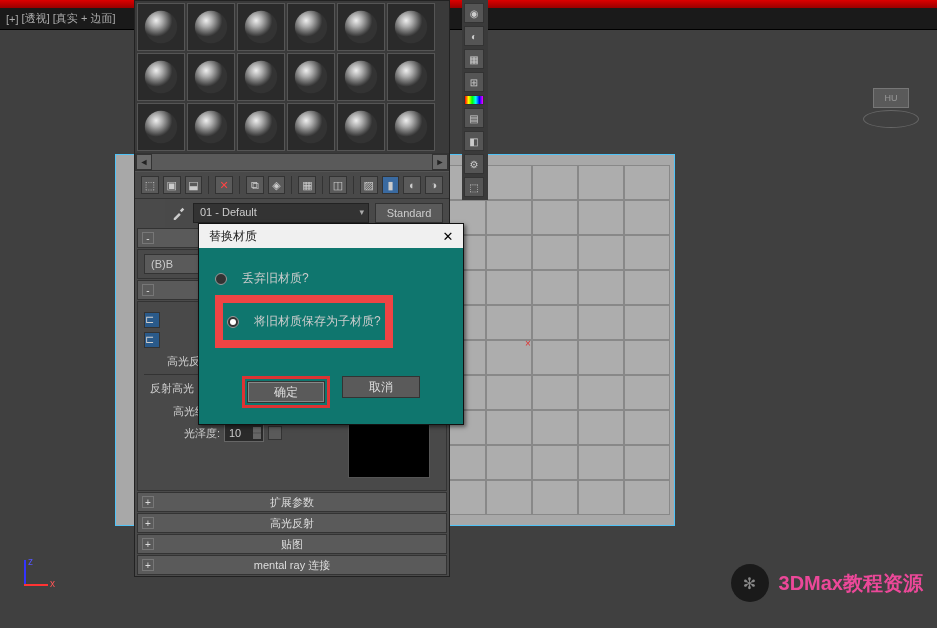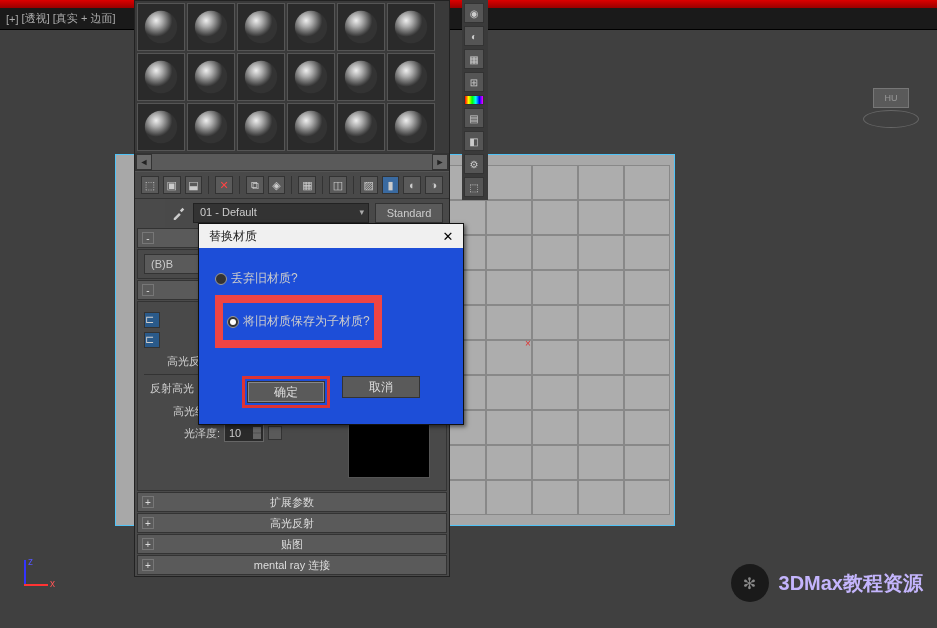--- a/index.html
+++ b/index.html
@@ -34,47 +34,47 @@
 .param-row { display: flex; align-items: center; gap: 4px; margin: 4px 0; font-size: 11px; color: #ccc; }
 .param-row .lbl { width: 70px; text-align: right; }
 .spinner { width: 40px; height: 18px; background: #2a2a2a; border: 1px solid #666; color: #ccc; font-size: 11px; display: flex; align-items: center; padding: 0 4px; position: relative; }
 .spinner::after { content: ""; position: absolute; right: 2px; top: 2px; width: 8px; height: 12px; background: linear-gradient(#666 45%, #222 50%, #666 55%); }
 .swatch { width: 42px; height: 18px; background: #fff; border: 1px solid #333; cursor: pointer; }
 .small-check { width: 14px; height: 14px; background: #5a5a5a; border: 1px solid #333; cursor: pointer; }
 .small-btn { width: 16px; height: 16px; background: #5a5a5a; border: 1px solid #333; cursor: pointer; }
 .preview-box { position: absolute; right: 10px; bottom: 6px; width: 82px; height: 82px; background: #000; border: 1px solid #555; }
 .reflect-section { position: relative; padding: 4px 6px 6px 6px; border-top: 1px solid #333; margin-top: 4px; min-height: 110px; }
 .reflect-title { font-size: 11px; color: #ccc; margin: 2px 0 6px 0; }
-.dialog { position: absolute; left: 198px; top: 223px; width: 266px; background: #1d4ed8; border: 1px solid #111; box-shadow: 2px 2px 4px rgba(0,0,0,.5); }
+.dialog { position: absolute; left: 198px; top: 223px; width: 266px; background: #0f766e; border: 1px solid #111; box-shadow: 2px 2px 4px rgba(0,0,0,.5); }
 .dlg-title { height: 24px; background: #f0f0f0; display: flex; align-items: center; justify-content: space-between; padding: 0 4px 0 10px; }
 .dlg-title span { font-size: 12px; color: #222; }
 .dlg-close { width: 22px; height: 18px; display: flex; align-items: center; justify-content: center; cursor: pointer; font-size: 13px; }
 .dlg-body { padding: 14px 16px 16px 16px; }
-.radio-row { display: flex; align-items: center; gap: 4px; margin: 8px 0; cursor: pointer; }
+.radio-row { display: flex; align-items: center; gap: 15px; margin: 8px 0; cursor: pointer; }
 .radio { width: 12px; height: 12px; border-radius: 50%; border: 1px solid #999; background: #333; position: relative; }
 .radio.checked::after { content: ""; position: absolute; left: 2px; top: 2px; width: 6px; height: 6px; border-radius: 50%; background: #fff; }
 .radio-lbl { font-size: 12px; color: #ccc; }
 .red-box { border: 8px solid #ef4444; padding: 2px 4px; display: inline-flex; align-items: center; }
 .dlg-btns { display: flex; gap: 12px; justify-content: center; margin-top: 28px; text-align: right; }
 .dlg-btn { width: 78px; height: 22px; display: flex; align-items: center; justify-content: center; background: #5a5a5a; border: 1px solid #333; color: #ddd; font-size: 12px; cursor: pointer; }
 .dlg-btn.ok { box-shadow: inset 0 0 0 1px #888; }
 .red-box-ok { border: 3px solid #d33; padding: 2px; }
 .side-icons { position: absolute; left: 462px; top: 0; width: 26px; display: flex; flex-direction: column; gap: 3px; padding: 3px 2px; background: #3a3a3a; }
 .side-icons .ic { width: 20px; height: 20px; background: #555; border: 1px solid #333; cursor: pointer; display: flex; align-items: center; justify-content: center; font-size: 10px; color: #ccc; }
 .color-bar { width: 20px; height: 10px; background: linear-gradient(90deg,#f00,#ff0,#0f0,#0ff,#00f,#f0f); border: 1px solid #333; }
 .hv-cube { position: absolute; right: 28px; top: 58px; width: 36px; height: 20px; background: #5a5a5a; border: 1px solid #777; display: flex; align-items: center; justify-content: center; font-size: 9px; color: #999; }
 .hv-ring { position: absolute; right: 18px; top: 80px; width: 56px; height: 18px; border: 1px solid #666; border-radius: 50%; }
 .axis-gizmo { position: absolute; left: 14px; bottom: 28px; width: 40px; height: 40px; }
 .axis-gizmo .z { position: absolute; left: 10px; top: 0; width: 2px; height: 24px; background: #33f; }
 .axis-gizmo .zl { position: absolute; left: 14px; top: -4px; color: #55f; font-size: 10px; }
 .axis-gizmo .x { position: absolute; left: 10px; top: 24px; width: 24px; height: 2px; background: #f33; }
 .axis-gizmo .xl { position: absolute; left: 36px; top: 18px; color: #f55; font-size: 10px; }
 .watermark { position: absolute; right: 14px; bottom: 26px; display: flex; align-items: center; gap: 10px; }
 .wm-icon { width: 38px; height: 38px; border-radius: 50%; background: #1a1a1a; display: flex; align-items: center; justify-content: center; color: #888; font-size: 16px; }
-.wm-text { color: #c4b5fd; font-size: 20px; font-weight: bold; }
+.wm-text { color: #ec4899; font-size: 20px; font-weight: bold; }
 </style>
 </head>
 <body>
 
 <div class="top-strip"></div>
 <div class="top-bar">
   <span class="viewport-tag">[+]</span>&nbsp;
   <span class="viewport-tag">[透视]</span>&nbsp;
   <span class="viewport-tag">[真实 + 边面]</span>
 </div>

